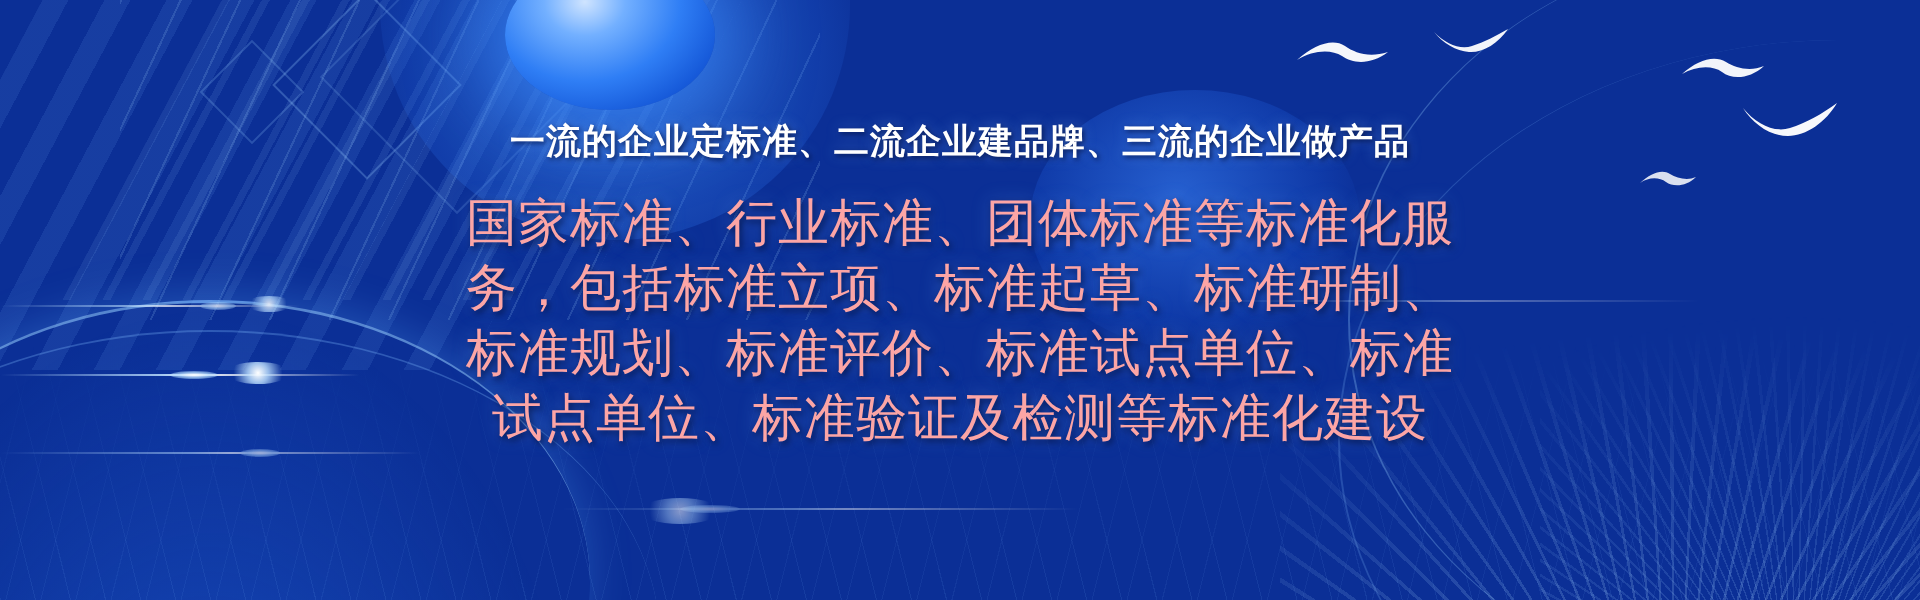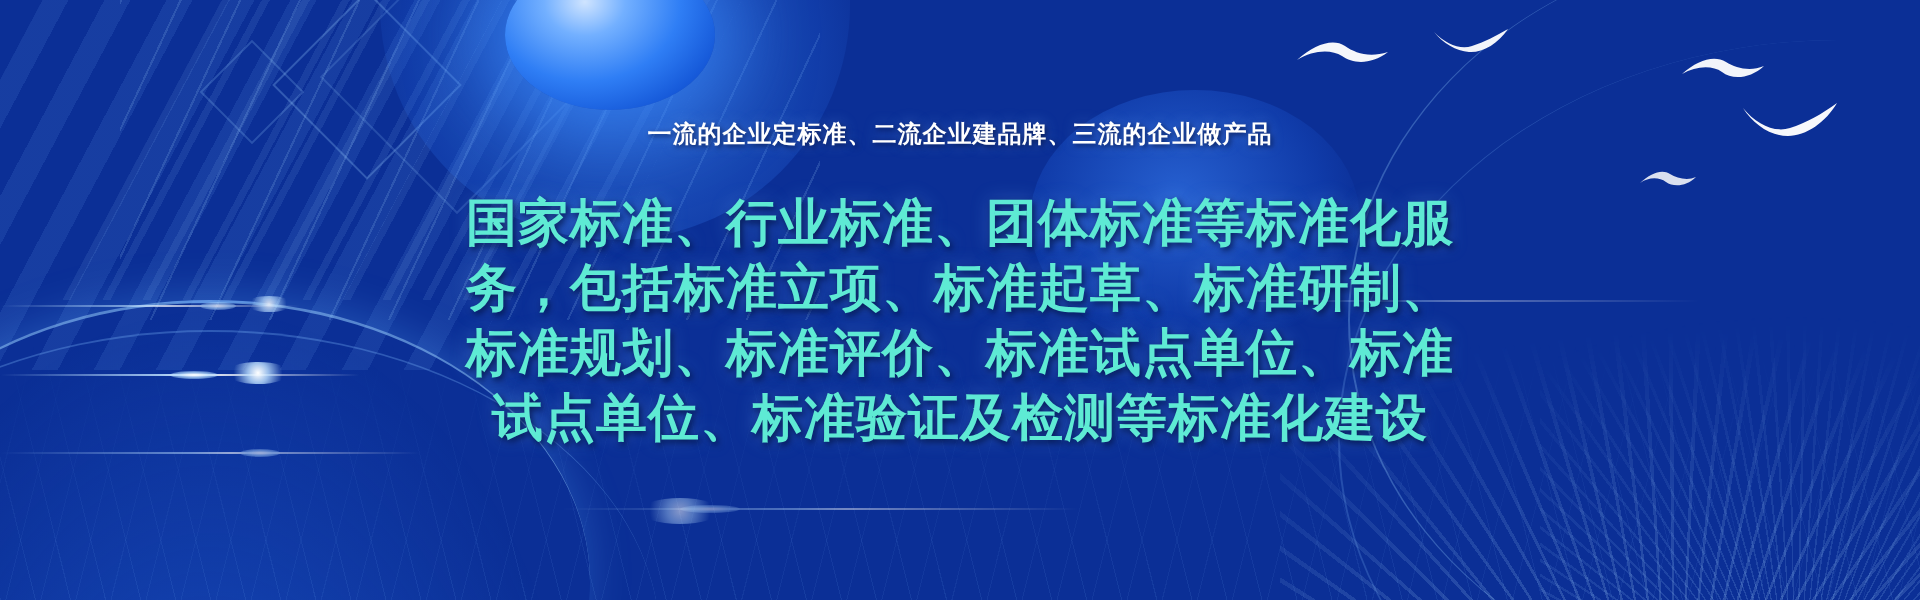--- a/index.html
+++ b/index.html
@@ -123,28 +123,28 @@
   }
 
   
   .bird{position:absolute;}
   .bird svg{display:block;}
 
   
   .textwrap{position:absolute;left:0;top:0;width:1920px;height:600px;}
   .headline{
     position:absolute;left:0;right:0;top:118px;text-align:center;
-    font-size:24px;font-weight:bold;color:#ffffff;letter-spacing:1px;
+    font-size:35px;font-weight:bold;color:#ffffff;letter-spacing:1px;
     text-shadow:2px 2px 5px rgba(2,18,70,.85), 0 0 14px rgba(120,180,255,.45);
     white-space:nowrap;
   }
   .body{
     position:absolute;left:50%;transform:translateX(-50%);top:190px;
     width:1030px;text-align:center;
-    font-size:51px;font-weight:bold;color:#5eead4;line-height:65px;
+    font-size:51px;font-weight:normal;color:#fca5a5;line-height:65px;
     letter-spacing:1px;
     text-shadow:2px 3px 6px rgba(2,18,70,.9), 0 0 18px rgba(110,175,255,.4);
   }
 </style>
 </head>
 <body>
 
 <div id="banner">
 
   <div class="layer">

